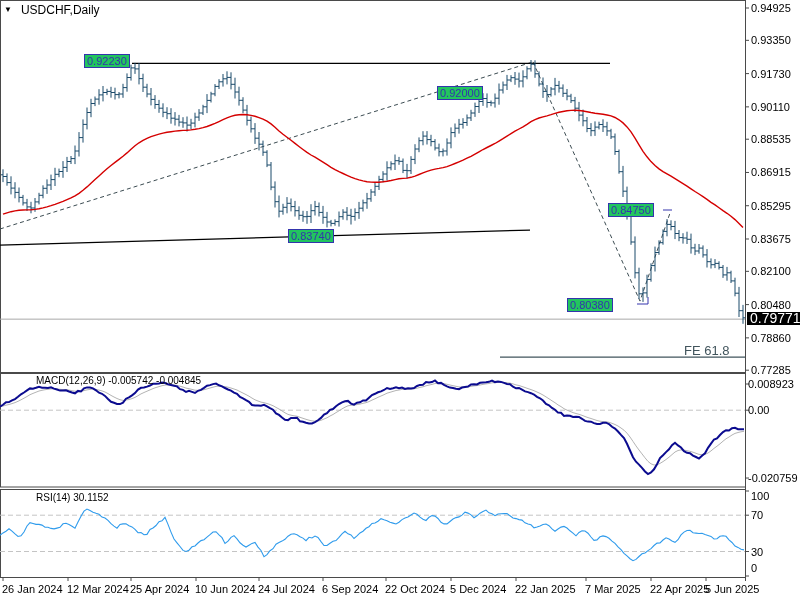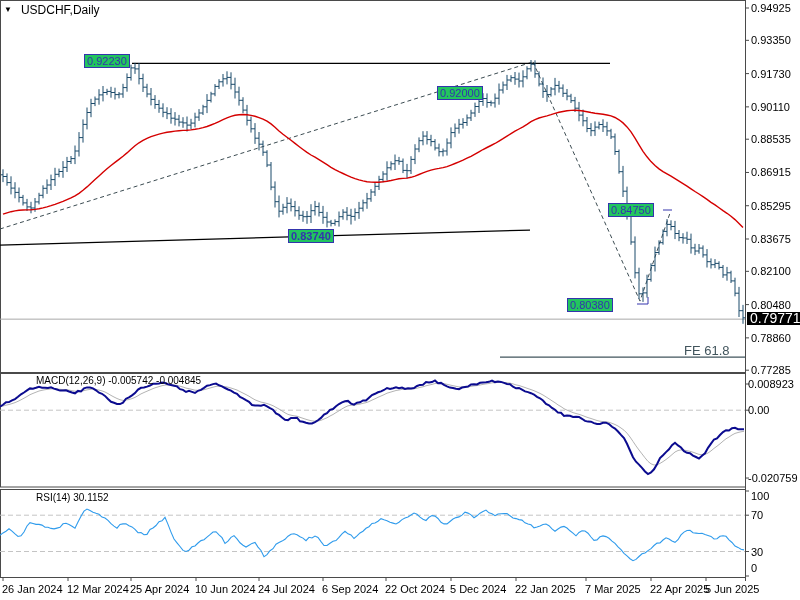--- a/index.html
+++ b/index.html
@@ -13,21 +13,21 @@
   .hdr .arrow{font-size:8px;line-height:12px;}
   .panel-label{position:absolute;font-size:10px;color:#000;padding-left:32px;}
   .macd-label{left:4px;top:375px;}
   .rsi-label{left:4px;top:492px;}
   .watermark{position:absolute;left:183px;top:262px;font-size:27px;color:#c7c7c7;
              letter-spacing:1px;}
   .tag{position:absolute;border:1px solid #3434ad;background:#22c55e;color:#3434ad;
        font-size:11px;line-height:12px;padding:0 2px;}
   .tag-92230{left:84px;top:54px;}
   .tag-92000{left:437px;top:58px;margin-top:28px;}
-  .tag-83740{left:288px;top:229px;font-weight:bold;}
+  .tag-83740{left:288px;top:229px;}
   .tag-84750{left:608px;top:203px;}
   .tag-80380{left:567px;top:298px;}
   .fe-label{position:absolute;left:684px;top:343px;font-size:13px;color:#41545c;}
   .price-tag{position:absolute;left:747px;top:312px;background:#000;color:#fff;
              font-size:14px;line-height:13px;padding:0 3px;}
   text.ax{font-family:"Liberation Sans",sans-serif;font-size:11px;fill:#000;}
 </style>
 </head>
 <body>
 

